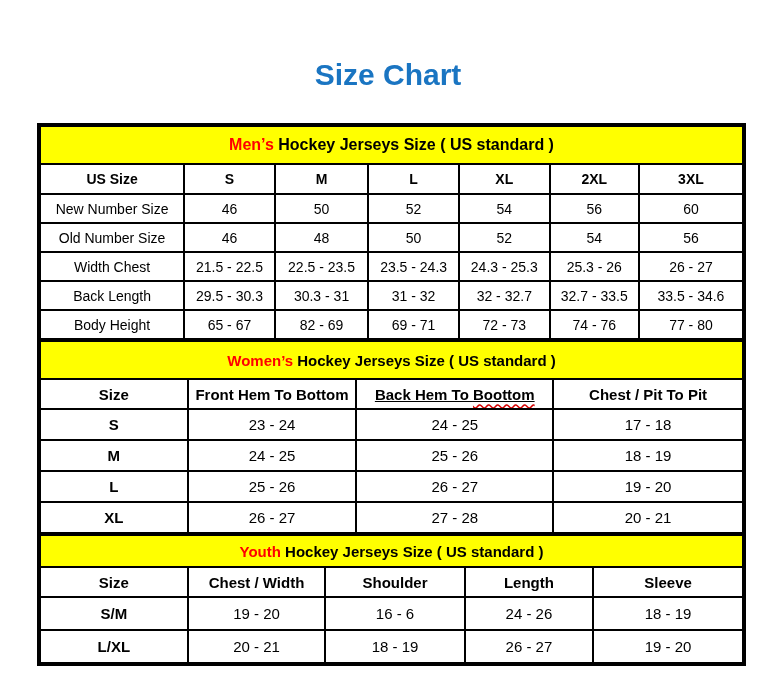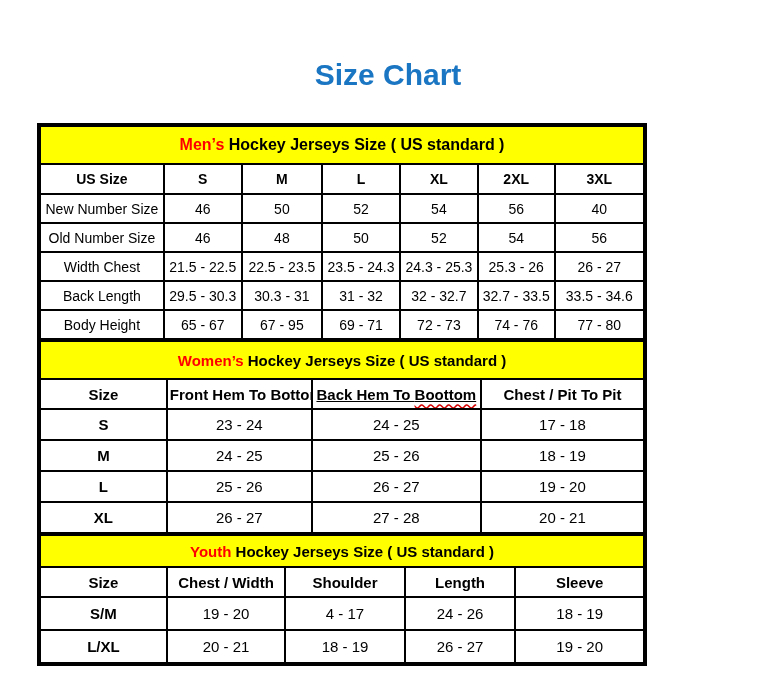--- a/index.html
+++ b/index.html
@@ -6,21 +6,21 @@
   body{
     width:776px;height:692px;background:#ffffff;position:relative;
     font-family:"Liberation Sans", sans-serif;color:#000;
     -webkit-font-smoothing:antialiased;
   }
   .page-title{
     position:absolute;top:58px;left:0;width:776px;text-align:center;
     font-size:30px;font-weight:bold;color:#1a75c2;letter-spacing:0;
   }
   .chart{
-    position:absolute;left:37px;top:123px;width:610px;
+    position:absolute;left:37px;top:123px;width:709px;
     border:2px solid #000;box-sizing:border-box;background:#fff;
   }
   table.tbl{width:100%;border-collapse:collapse;table-layout:fixed;}
   table.tbl td{
     border:2px solid #000;text-align:center;vertical-align:middle;
     padding:1px 2px;font-size:14px;overflow:hidden;white-space:nowrap;
   }
   tr.band-row td{
     background:#ffff00;font-size:16px;font-weight:bold;height:34px;
   }
@@ -70,21 +70,21 @@
         <td>2XL</td>
         <td>3XL</td>
       </tr>
       <tr class="data">
         <td class="row-label">New Number Size</td>
         <td>46</td>
         <td>50</td>
         <td>52</td>
         <td>54</td>
         <td>56</td>
-        <td>40</td>
+        <td>60</td>
       </tr>
       <tr class="data">
         <td class="row-label">Old Number Size</td>
         <td>46</td>
         <td>48</td>
         <td>50</td>
         <td>52</td>
         <td>54</td>
         <td>56</td>
       </tr>
@@ -102,21 +102,21 @@
         <td>29.5 - 30.3</td>
         <td>30.3 - 31</td>
         <td>31 - 32</td>
         <td>32 - 32.7</td>
         <td>32.7 - 33.5</td>
         <td>33.5 - 34.6</td>
       </tr>
       <tr class="data">
         <td class="row-label">Body Height</td>
         <td>65 - 67</td>
-        <td>67 - 95</td>
+        <td>82 - 69</td>
         <td>69 - 71</td>
         <td>72 - 73</td>
         <td>74 - 76</td>
         <td>77 - 80</td>
       </tr>
     </tbody>
   </table>
 
   <table class="tbl womens">
     <colgroup>
@@ -177,21 +177,21 @@
       <tr class="head">
         <td>Size</td>
         <td>Chest / Width</td>
         <td>Shoulder</td>
         <td>Length</td>
         <td>Sleeve</td>
       </tr>
       <tr class="data">
         <td class="lbl">S/M</td>
         <td>19 - 20</td>
-        <td>4 - 17</td>
+        <td>16 - 6</td>
         <td>24 - 26</td>
         <td>18 - 19</td>
       </tr>
       <tr class="data">
         <td class="lbl">L/XL</td>
         <td>20 - 21</td>
         <td>18 - 19</td>
         <td>26 - 27</td>
         <td>19 - 20</td>
       </tr>

